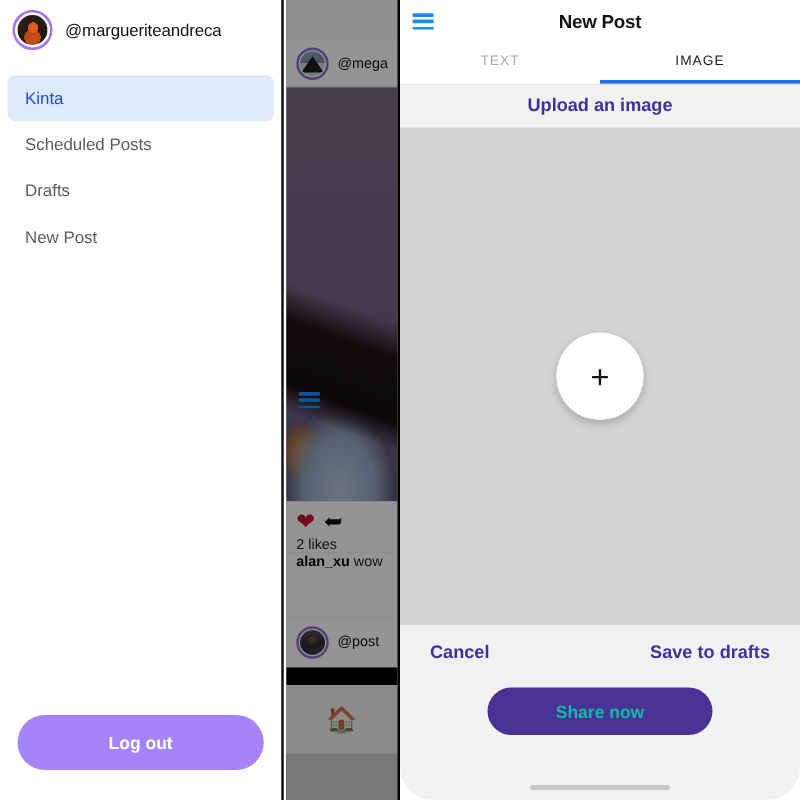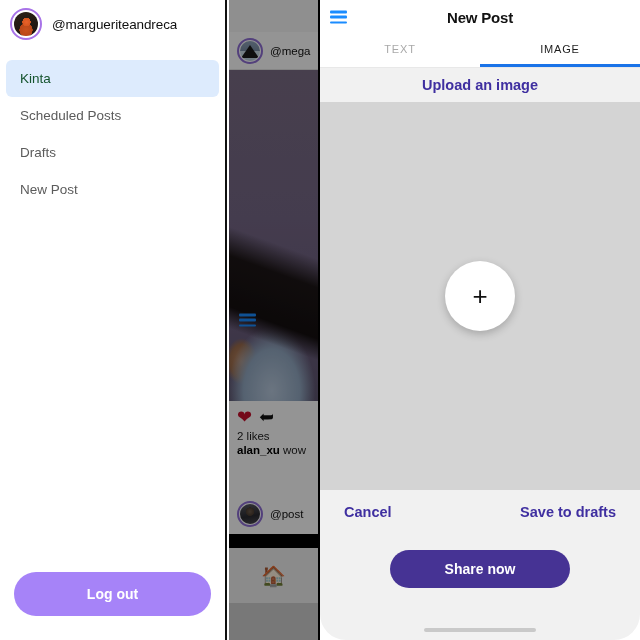--- a/index.html
+++ b/index.html
@@ -61,21 +61,21 @@
   .nav-item {
     padding: 11px 14px;
     font-size: 13.5px;
     color: #5b5b5b;
     cursor: pointer;
     border-radius: 6px;
     margin: 0 6px;
   }
   .nav-item.active {
     background: #ddebfd;
-    color: #14532d;
+    color: #1d4ed8;
   }
   .sidebar-spacer { flex: 1 1 auto; }
   .logout-wrap { padding: 14px 14px 24px 14px; }
   .logout-btn {
     width: 100%;
     height: 44px;
     border: none;
     border-radius: 22px;
     background: #a683f8;
     color: #ffffff;
@@ -334,25 +334,25 @@
   .m-link {
     font-size: 14.5px;
     font-weight: bold;
     color: #3f2fa0;
     cursor: pointer;
   }
   .m-btn {
     display: block;
     width: 180px;
     height: 38px;
-    margin: 30px auto 0 auto;
+    margin: 20px auto 0 auto;
     border: none;
     border-radius: 19px;
     background: #463394;
-    color: #ffffff;
+    color: #14b8a6;
     font-size: 14px;
     font-weight: bold;
     font-family: "Liberation Sans", sans-serif;
     cursor: pointer;
   }
   .m-bottomspace { flex: 0 0 auto; height: 52px; position: relative; }
   .home-indicator {
     position: absolute;
     left: 50%; bottom: 8px;
     transform: translateX(-50%);

